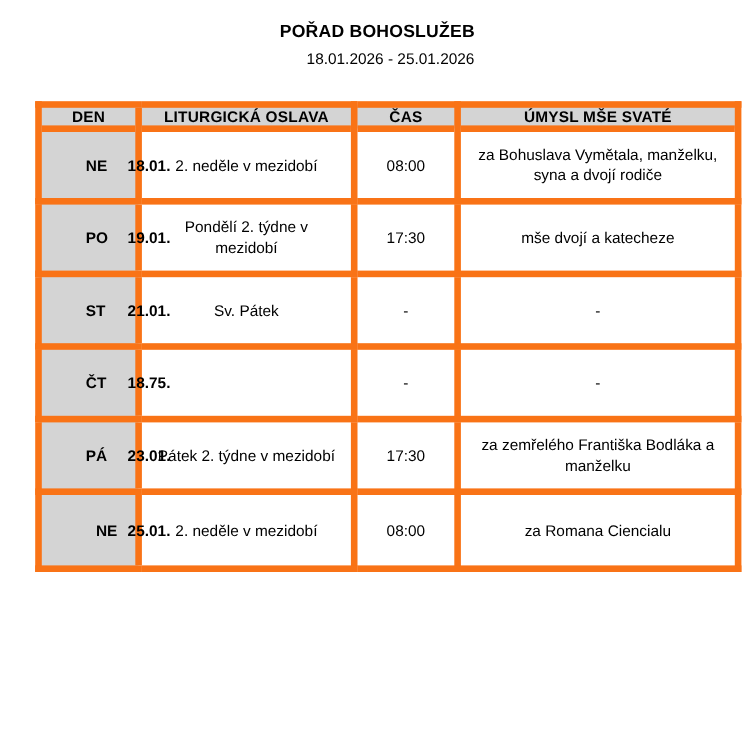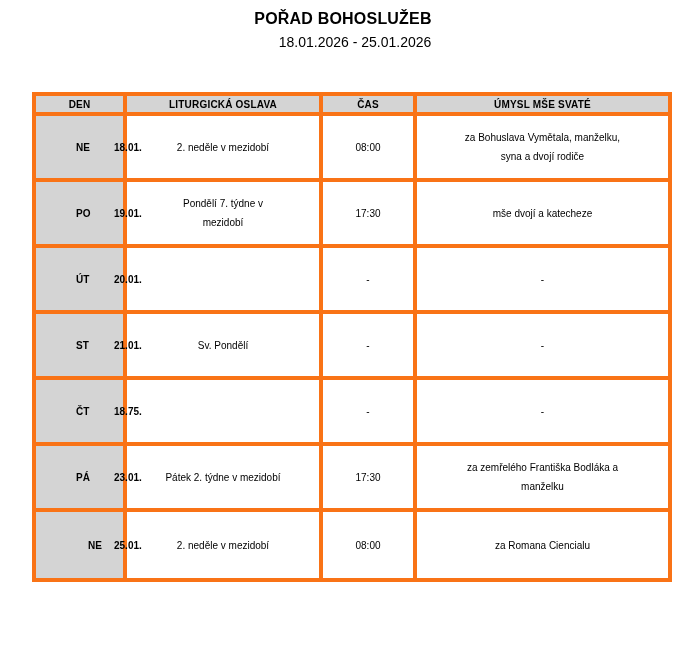--- a/index.html
+++ b/index.html
@@ -5,21 +5,21 @@
   * { margin: 0; padding: 0; box-sizing: border-box; }
   html, body {
     width: 686px;
     height: 672px;
     background: #ffffff;
     font-family: "Liberation Sans", sans-serif;
     color: #000000;
     overflow: hidden;
   }
   .doc-header {
-    padding-top: 9px;
+    padding-top: 20px;
     text-align: center;
   }
   .title-line {
     font-size: 16px;
     font-weight: bold;
     line-height: 20px;
     letter-spacing: 0.2px;
   }
   .date-range {
     font-size: 14px;
@@ -30,23 +30,23 @@
   table.schedule {
     position: absolute;
     left: 32px;
     top: 92px;
     width: 636px;
     border-collapse: collapse;
     table-layout: fixed;
     border: 3px solid #000000;
   }
   th, td {
-    border: 4px solid #f97316;
+    border: 6px solid #f97316;
     vertical-align: middle;
-    font-size: 10px;
+    font-size: 14px;
   }
   th {
     height: 20px;
     background: #d4d4d4;
     font-weight: bold;
     text-align: center;
     border-bottom: 2px solid #000000;
     letter-spacing: 0.2px;
   }
   td { height: 66px; background: #ffffff; }
@@ -98,34 +98,28 @@
   <tbody>
     <tr>
       <td class="day"><span class="abbr">NE</span><span>18.01.</span></td>
       <td class="celebration">2. neděle v mezidobí</td>
       <td class="time">08:00</td>
       <td class="intention">za Bohuslava Vymětala, manželku,
 syna a dvojí rodiče</td>
     </tr>
     <tr>
       <td class="day"><span class="abbr">PO</span><span>19.01.</span></td>
-      <td class="celebration">Pondělí 7. týdne v
+      <td class="celebration">Pondělí 2. týdne v
 mezidobí</td>
       <td class="time">17:30</td>
       <td class="intention">mše dvojí a katecheze</td>
     </tr>
     <tr>
-      <td class="day"><span class="abbr">ÚT</span><span>20.01.</span></td>
-      <td class="celebration"></td>
-      <td class="time">-</td>
-      <td class="intention">-</td>
-    </tr>
-    <tr>
       <td class="day"><span class="abbr">ST</span><span>21.01.</span></td>
-      <td class="celebration">Sv. Pondělí</td>
+      <td class="celebration">Sv. Pátek</td>
       <td class="time">-</td>
       <td class="intention">-</td>
     </tr>
     <tr>
       <td class="day"><span class="abbr">ČT</span><span>18.75.</span></td>
       <td class="celebration"></td>
       <td class="time">-</td>
       <td class="intention">-</td>
     </tr>
     <tr>

